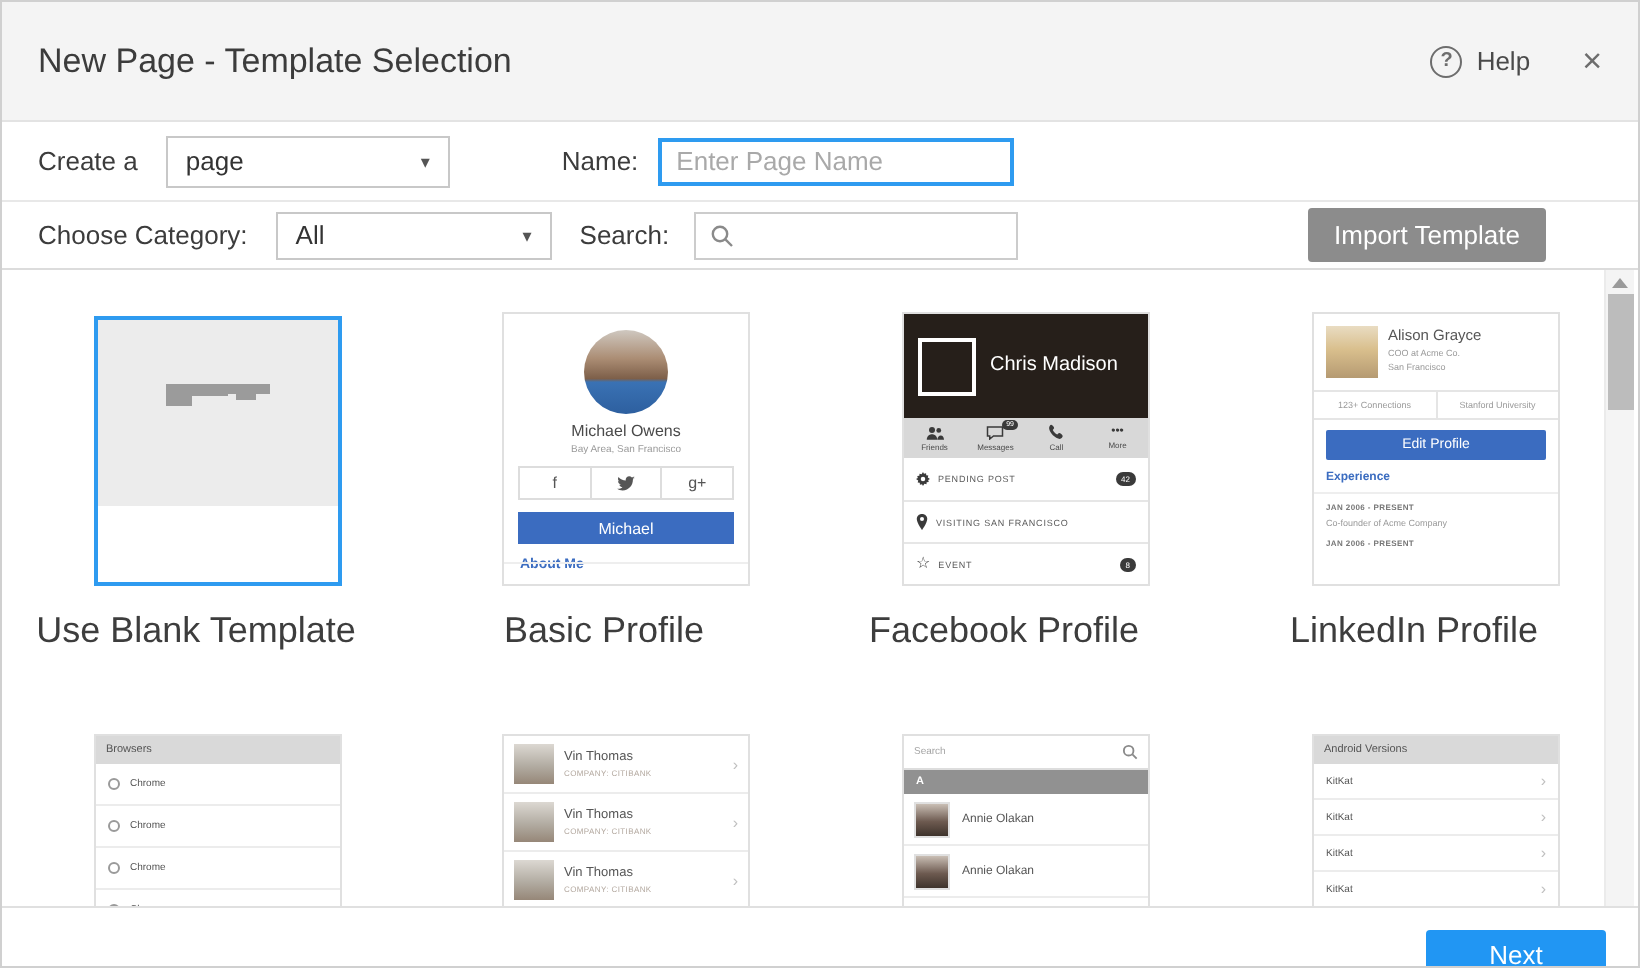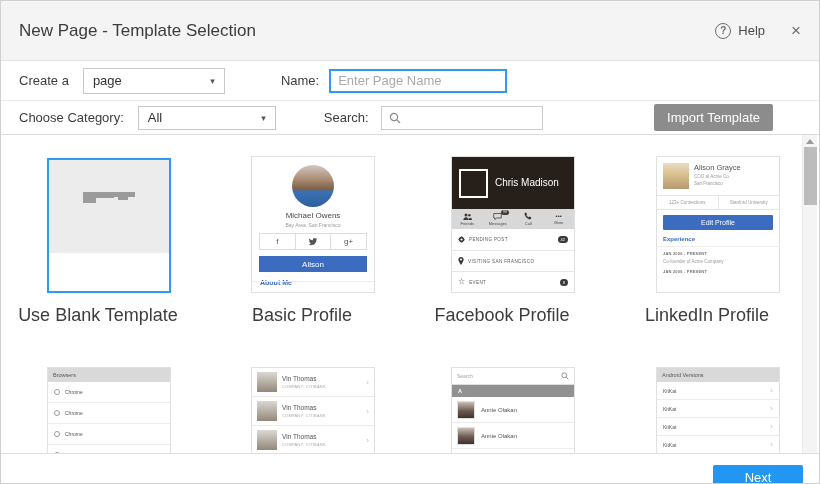--- a/index.html
+++ b/index.html
@@ -26,21 +26,21 @@
   .select-arrow { margin-left:auto; font-size:9px; color:#555; }
   .sel-create { width:142px; margin-left:14px; }
   .name-lbl { margin-left:56px; }
   .name-input { margin-left:10px; width:178px; height:24px; border:2px solid #2e9bf0; padding:0 7px;
                 font-size:13px; color:#333; outline:none; font-family:"Liberation Sans",sans-serif; }
   .name-input::placeholder { color:#a9a9a9; }
 
   
   .row2 { height:34px; display:flex; align-items:center; padding:0 18px; border-bottom:1px solid #dcdcdc; }
   .sel-cat { width:138px; height:24px; margin-left:14px; }
-  .search-lbl { margin-left:48px;text-align:right; }
+  .search-lbl { margin-left:14px;text-align:right; }
   .search-box { margin-left:12px; width:162px; height:24px; border:1px solid #cccccc; display:flex;
                 align-items:center; padding:0 7px; gap:6px; background:#fff; }
   .search-box input { border:none; outline:none; flex:1; font-size:12px; color:#333; min-width:0;
                       font-family:"Liberation Sans",sans-serif; }
   .search-box input::placeholder { color:#9a9a9a; }
   .import-btn { margin-left:auto; margin-right:28px; background:#8c8c8c; color:#fff; border:none;
                 font-size:13px; padding:6px 13px; border-radius:2px; cursor:pointer;
                 font-family:"Liberation Sans",sans-serif; }
 
   
@@ -210,21 +210,21 @@
       <div class="basic-loc">Bay Area, San Francisco</div>
       <div class="social-row">
         <div class="social-cell">f</div>
         <div class="social-cell">
           <svg width="10" height="8" viewBox="0 0 12 10">
               <path d="M11.5 1.2c-.4.2-.9.4-1.3.4.5-.3.8-.7 1-1.3-.5.3-1 .5-1.5.6C9.2.4 8.6.1 8 .1 6.8.1 5.8 1.1 5.8 2.3c0 .2 0 .4.1.5C4 2.7 2.4 1.9 1.3.6 1.1 1 1 1.3 1 1.7c0 .8.4 1.4 1 1.8-.4 0-.7-.1-1-.3 0 1.1.8 2 1.8 2.2-.2 0-.4.1-.6.1h-.4c.3.9 1.1 1.5 2 1.5C3 7.7 2 8 1 8H.5C1.5 8.6 2.6 9 3.8 9c4.2 0 6.5-3.5 6.5-6.5v-.3c.5-.3.9-.7 1.2-1.2z" fill="#555"></path>
             </svg>
         </div>
         <div class="social-cell">g+</div>
       </div>
-      <div class="follow-btn">Alison</div>
+      <div class="follow-btn">Michael</div>
       <div class="about-link">About Me</div>
       <div class="basic-foot"></div>
     </div>
     <div class="caption" style="left:221px">Basic Profile</div>
 
     <div class="card card-fb">
       <div class="fb-header">
         <div class="fb-photo"></div>
         <div class="fb-name">Chris Madison</div>
       </div>

